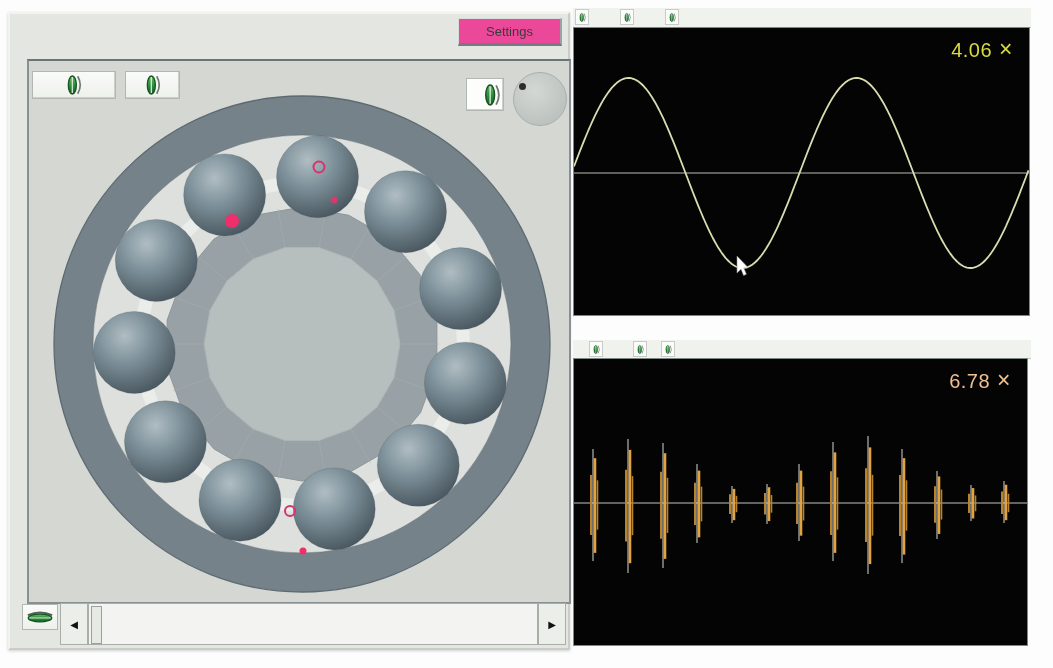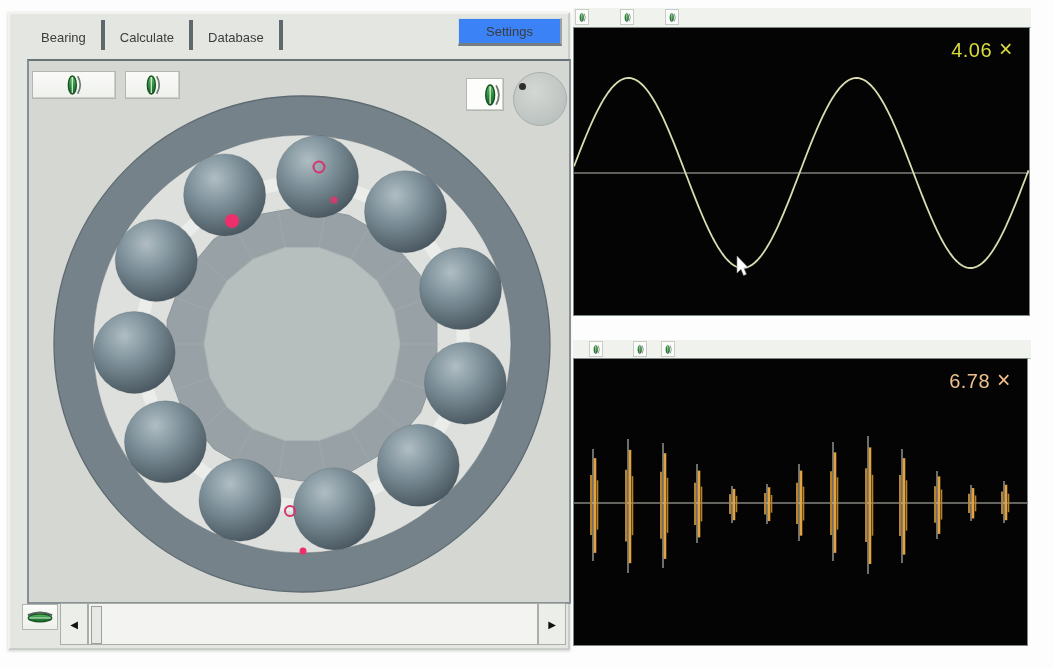--- a/index.html
+++ b/index.html
@@ -7,21 +7,21 @@
         font-family:"Liberation Sans",sans-serif;}
 
   
   .left-panel{position:absolute;left:8px;top:12px;width:562px;height:638px;
     background:#e4e6e2;border:2px solid #f2f3ef;border-right-color:#c9cdc8;border-bottom-color:#c9cdc8;
     box-shadow:0 1px 3px rgba(0,0,0,.18);box-sizing:border-box;}
   .tabbar{position:absolute;left:0;top:0;width:100%;height:44px;display:flex;align-items:flex-start;
     padding:6px 0 0 18px;box-sizing:border-box;}
   .tab{margin-top:10px;padding:0 13px;font-size:13px;color:#3c3c3c;cursor:default;white-space:nowrap;}
   .tab-sep{width:4px;height:30px;background:#5f686c;margin:0 2px;}
-  .settings{position:absolute;right:6px;top:4px;width:104px;height:28px;background:#3b82f6;
+  .settings{position:absolute;right:6px;top:4px;width:104px;height:28px;background:#ec4899;
     border:1px solid #d9dcd8;border-bottom:3px solid #737c80;border-right:2px solid #9aa2a4;
     font-size:13px;color:#3b3b3b;font-family:"Liberation Sans",sans-serif;}
 
   .viewport{position:absolute;left:17px;top:45px;width:540px;height:541px;background:#d4d7d2;
     border:2px solid #879094;border-top-color:#6a7478;box-sizing:content-box;}
   .viewport > svg{position:absolute;left:0;top:0;z-index:0;}
 
   .tb-btn{position:absolute;z-index:2;background:linear-gradient(#fafbf8,#eef0ec);
     border:1px solid #b2b7b2;box-shadow:inset -1px -1px 0 #cdd1cc;display:flex;
     align-items:center;justify-content:center;padding:0;}
@@ -82,28 +82,20 @@
       <path d="M3,5 Q16,-1 29,5" fill="none" stroke="#55605c" stroke-width="1.8"></path>
       <ellipse cx="16" cy="8" rx="12.5" ry="4.2" fill="url(#greenG)" stroke="#17541f" stroke-width="1.4"></ellipse>
       <line x1="4.5" y1="8" x2="27.5" y2="8" stroke="#eaf4ea" stroke-width="1.2" opacity="0.8"></line>
     </g>
   </defs>
 </svg>
 
 <div class="page">
 
   <section class="left-panel">
-    <div class="tabbar">
-      <div class="tab">Bearing</div>
-      <div class="tab-sep"></div>
-      <div class="tab">Calculate</div>
-      <div class="tab-sep"></div>
-      <div class="tab">Database</div>
-      <div class="tab-sep"></div>
-    </div>
     <button class="settings">Settings</button>
 
     <div class="viewport">
       <svg id="bearing-svg" width="540" height="541" viewBox="0 0 540 541">
           <circle cx="273" cy="283" r="209" fill="#dde0dc"></circle>
           <circle cx="273" cy="283" r="228.5" fill="none" stroke="#75828a" stroke-width="39"></circle>
           <circle cx="273" cy="283" r="248" fill="none" stroke="#5e6a71" stroke-width="1.3"></circle>
           <circle cx="273" cy="283" r="209" fill="none" stroke="#5e6a71" stroke-width="1" opacity="0.5"></circle>
           <polygon points="273.0,146.0 319.9,154.3 361.1,178.1 391.6,214.5 407.9,259.2 407.9,306.8 391.6,351.5 361.1,387.9 319.9,411.7 273.0,420.0 226.1,411.7 184.9,387.9 154.4,351.5 138.1,306.8 138.1,259.2 154.4,214.5 184.9,178.1 226.1,154.3" fill="#98a1a5" stroke="#8d969a" stroke-width="1"></polygon>
           <line x1="290.01752141135916" y1="186.4888402048036" x2="296.7898003403695" y2="148.0813378373275" stroke="#a6aeb2" stroke-width="1" opacity="0.55"></line>

